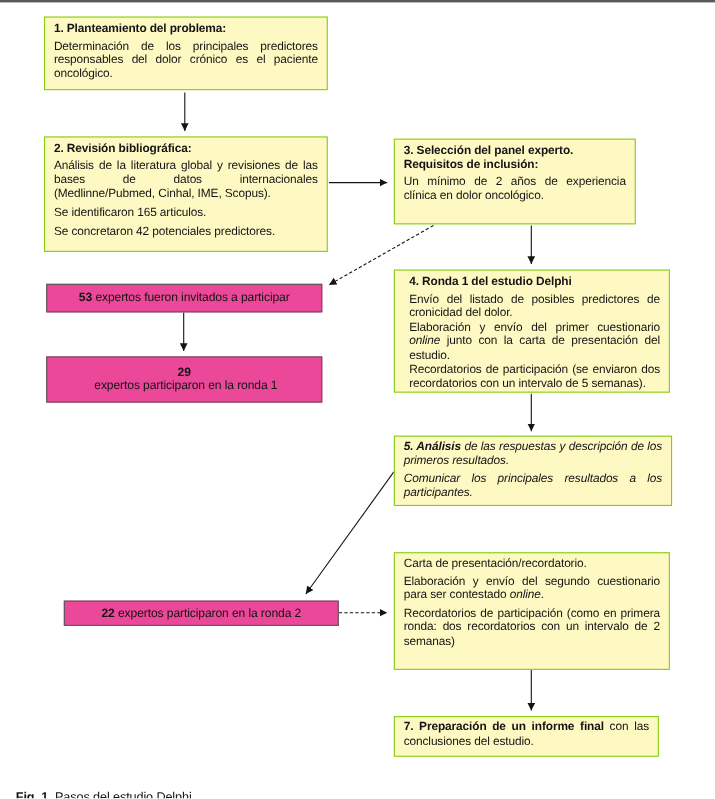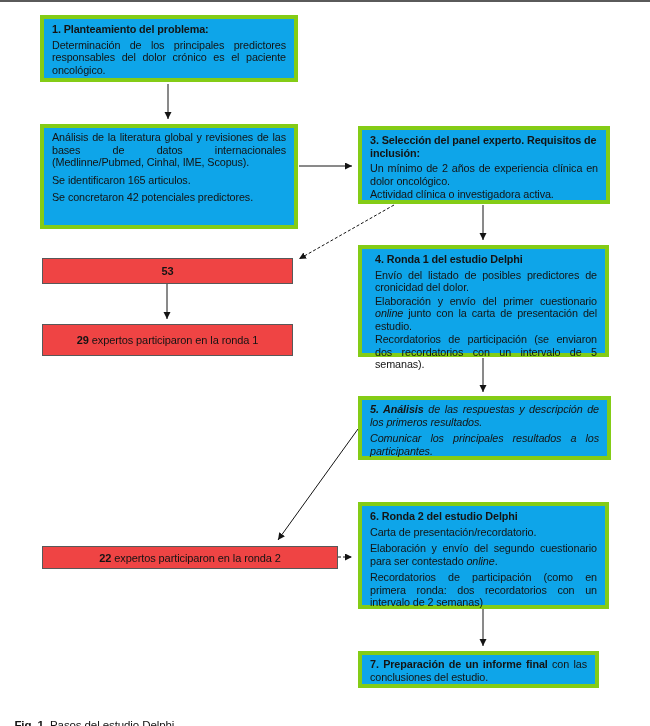--- a/index.html
+++ b/index.html
@@ -5,33 +5,33 @@
   html,body { margin:0; padding:0; background:#ffffff; }
   .canvas {
     position:relative; width:650px; height:726px; background:#ffffff;
     font-family:"Liberation Sans", sans-serif; color:#141414; overflow:hidden;
   }
   .rule { position:absolute; left:0; width:650px; }
   .rule.top    { top:0;   height:2px; background:#1f1f1f; }
   .rule.bottom { top:703; height:2px; background:#5a5a5a; }
 
   .box {
-    position:absolute; box-sizing:border-box; background:#0ea5e9;
-    border:4px solid #84cc16; padding:3px 8px;
+    position:absolute; box-sizing:border-box; background:#fef9c3;
+    border:1px solid #84cc16; padding:3px 8px;
     font-size:10.8px; line-height:12.5px; letter-spacing:-0.1px;
   }
   .box .title { font-weight:bold; margin:1px 0 3px 0; }
   .box p { margin:0 0 1px 0; text-align:justify; }
   .box p:last-child { margin-bottom:0; }
   .box.gappy p { margin-bottom:5px; }
   .box.gappy p:last-child { margin-bottom:12px; }
   .box .it { font-style:italic; }
 
   .sidebox {
-    position:absolute; box-sizing:border-box; background:#ef4444;
+    position:absolute; box-sizing:border-box; background:#ec4899;
     border:1px solid #585858; display:flex; align-items:center; justify-content:center;
     font-size:11px; letter-spacing:-0.1px; white-space:pre;
   }
   .sidebox b { font-weight:bold; }
 
   svg.connectors { position:absolute; left:0; top:0; pointer-events:none; }
 
   .caption {
     position:absolute; left:2px; top:707px; font-size:11.5px; letter-spacing:-0.1px;
     white-space:pre;
@@ -61,57 +61,56 @@
     <line x1="293" y1="557" x2="352" y2="557" stroke="#141414" stroke-width="1" stroke-dasharray="3 2" marker-end="url(#arr)"></line>
     <line x1="483" y1="609" x2="483" y2="646" stroke="#141414" stroke-width="1" marker-end="url(#arr)"></line>
   </svg>
 
   <div class="box" style="left:40px; top:15px; width:258px; height:67px;">
     <div class="title">1. Planteamiento del problema:</div>
     <p>Determinación de los principales predictores responsables del dolor crónico es el paciente oncológico.</p>
   </div>
 
   <div class="box gappy" style="left:40px; top:124px; width:258px; height:105px;">
+    <div class="title">2. Revisión bibliográfica:</div>
     <p>Análisis de la literatura global y revisiones de las bases de datos internacionales (Medlinne/Pubmed, Cinhal, IME, Scopus).</p>
     <p>Se identificaron 165 articulos.</p>
     <p>Se concretaron 42 potenciales predictores.</p>
   </div>
 
-  <div class="box" style="left:358px; top:126px; width:252px; height:78px;">
+  <div class="box" style="left:358px; top:126px; width:220px; height:78px;">
     <div class="title">3. Selección del panel experto. Requisitos de inclusión:</div>
     <p>Un mínimo de 2 años de experiencia clínica en dolor oncológico.</p>
-    <p>Actividad clínica o investigadora activa.</p>
   </div>
 
   <div class="sidebox" style="left:42px; top:258px; width:251px; height:26px;">
-    <b>53</b>
+    <b>53</b><span> expertos fueron invitados a participar</span>
   </div>
 
-  <div class="sidebox" style="left:42px; top:324px; width:251px; height:32px;">
+  <div class="sidebox" style="left:42px; top:324px; width:251px; height:42px;flex-direction:column;">
     <b>29</b><span> expertos participaron en la ronda 1</span>
   </div>
 
   <div class="box" style="left:358px; top:245px; width:251px; height:112px;padding-left:13px;">
     <div class="title">4. Ronda 1 del estudio Delphi</div>
     <p>Envío del listado de posibles predictores de cronicidad del dolor.</p>
     <p><span>Elaboración y envío del primer cuestionario </span><span class="it">online</span><span> junto con la carta de presentación del estudio.</span></p>
     <p>Recordatorios de participación (se enviaron dos recordatorios con un intervalo de 5 semanas).</p>
   </div>
 
   <div class="box" style="left:358px; top:396px; width:253px; height:64px;font-style:italic;">
     <p style="margin-bottom:4px;"><b>5. Análisis</b><span> de las respuestas y descripción de los primeros resultados.</span></p>
     <p>Comunicar los principales resultados a los participantes.</p>
   </div>
 
-  <div class="sidebox" style="left:42px; top:546px; width:296px; height:23px;">
+  <div class="sidebox" style="left:58px; top:546px; width:250px; height:23px;">
     <b>22</b><span> expertos participaron en la ronda 2</span>
   </div>
 
   <div class="box" style="left:358px; top:502px; width:251px; height:107px;">
-    <div class="title">6. Ronda 2 del estudio Delphi</div>
     <p style="margin-bottom:4px;">Carta de presentación/recordatorio.</p>
     <p style="margin-bottom:4px;"><span>Elaboración y envío del segundo cuestionario para ser contestado </span><span class="it">online</span><span>.</span></p>
     <p>Recordatorios de participación (como en primera ronda: dos recordatorios con un intervalo de 2 semanas)</p>
   </div>
 
   <div class="box" style="left:358px; top:651px; width:241px; height:37px;">
     <p><b>7. Preparación de un informe final</b><span> con las conclusiones del estudio.</span></p>
   </div>
 
   <div class="rule bottom"></div>

